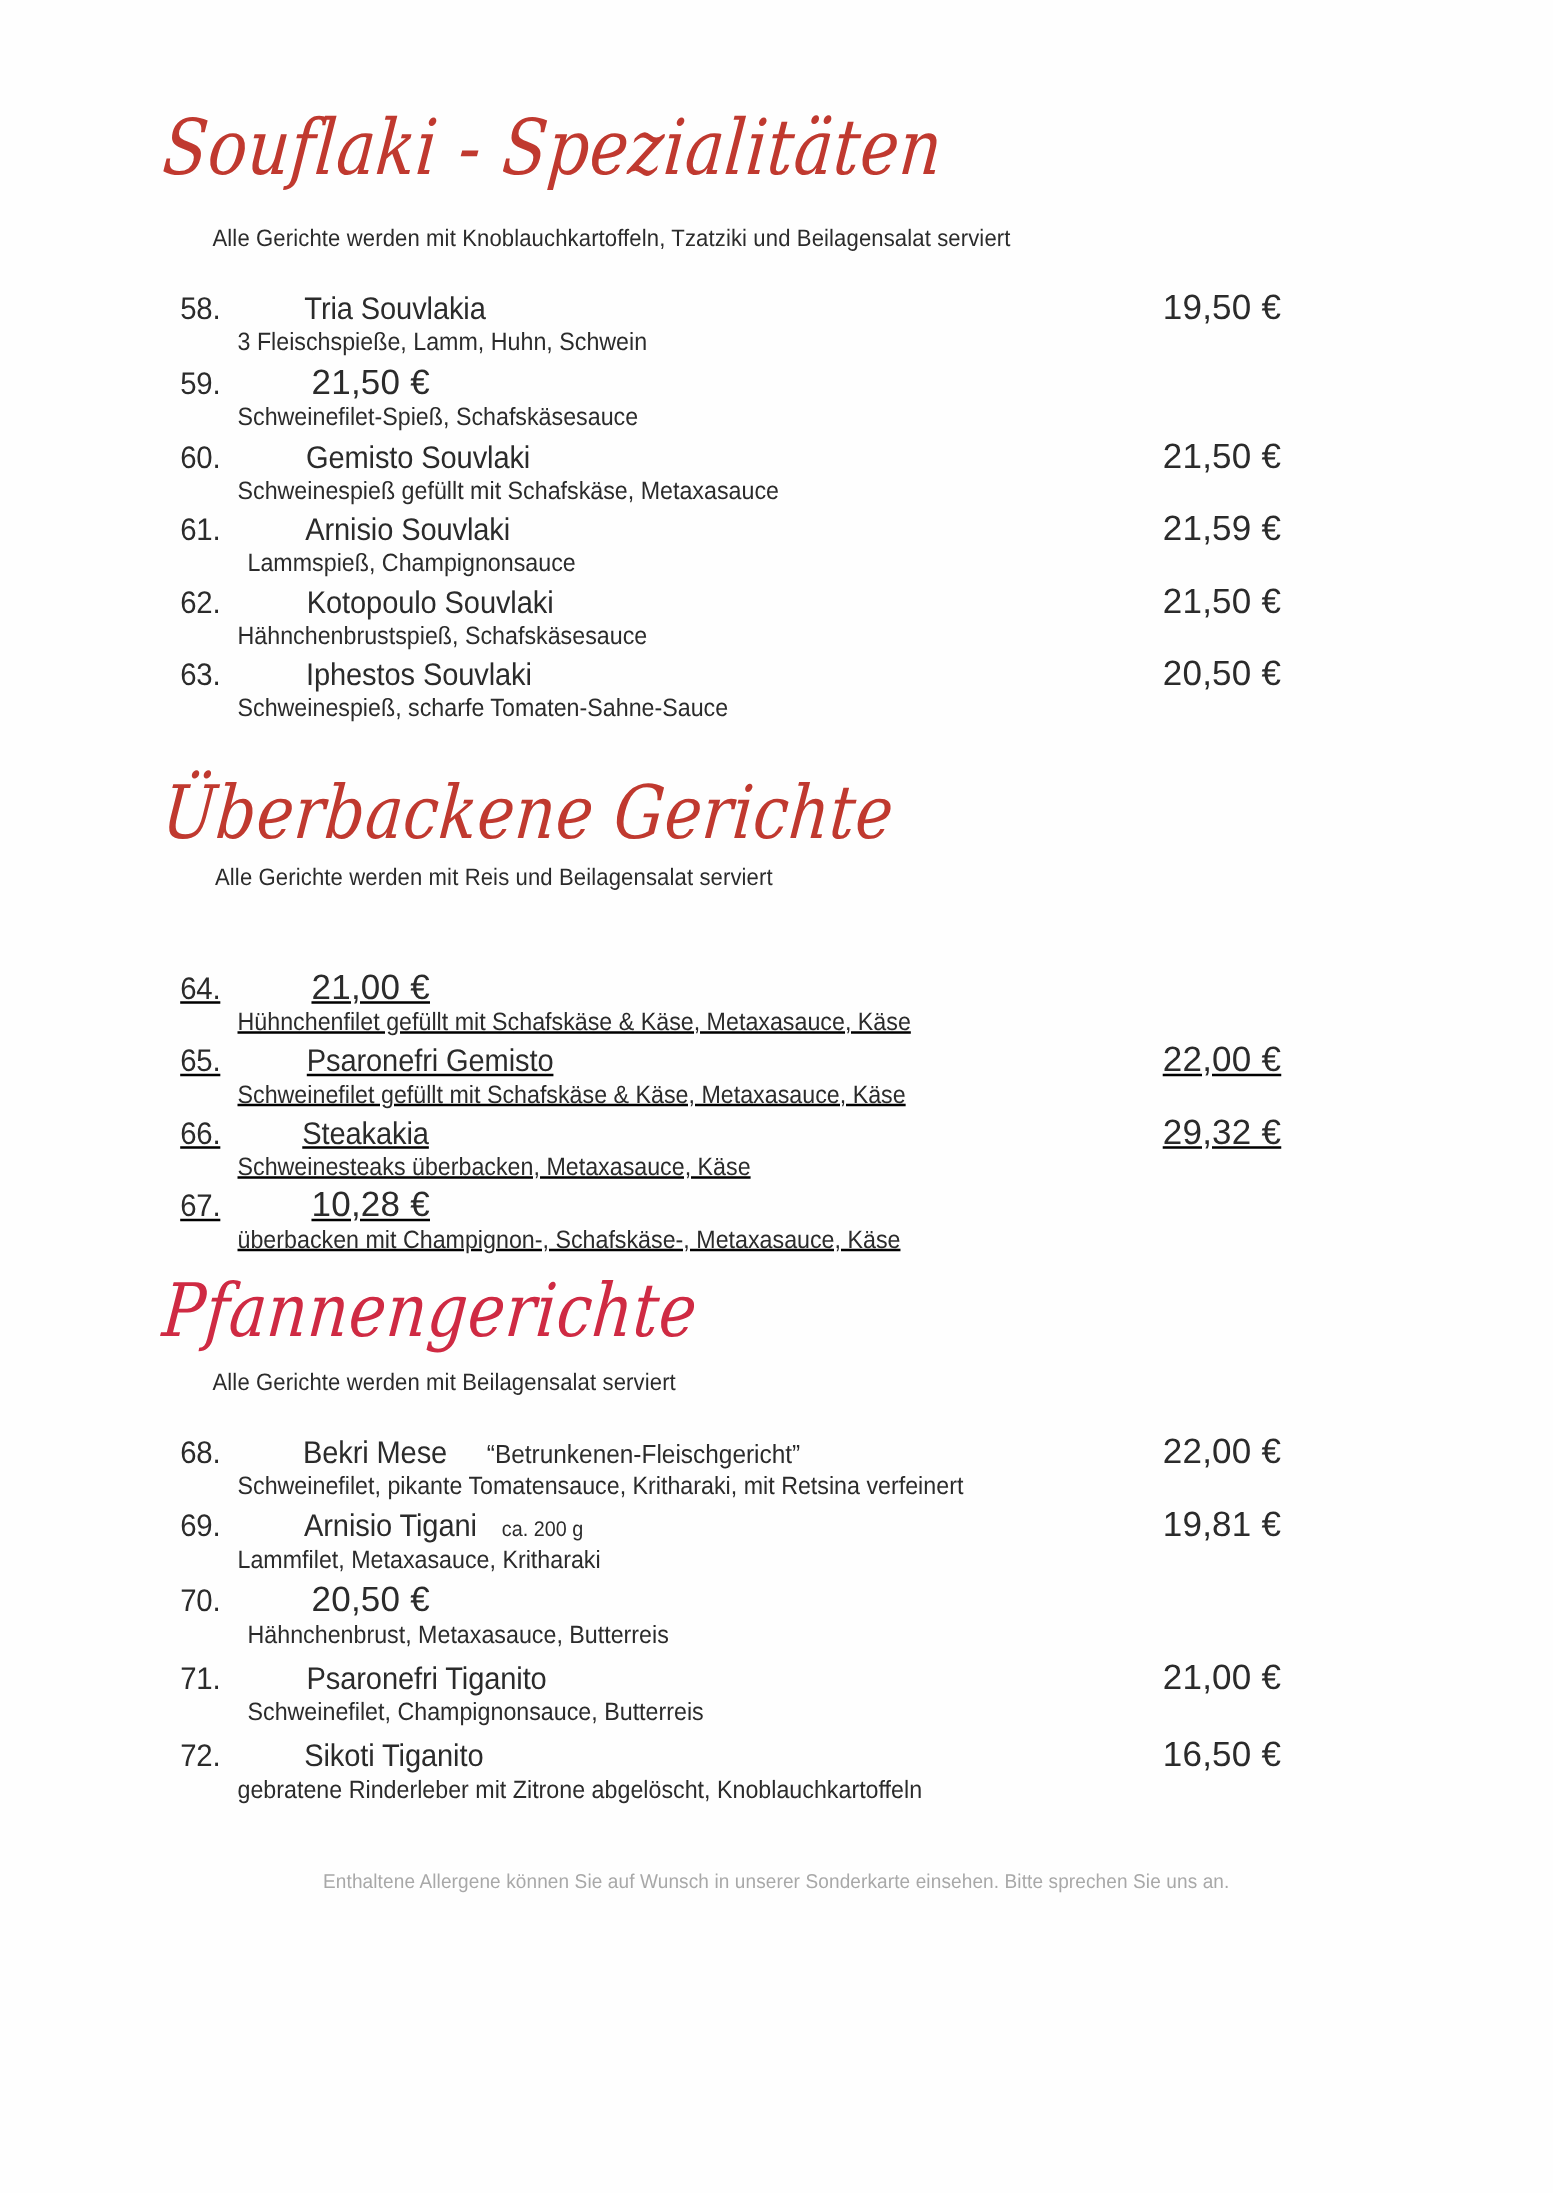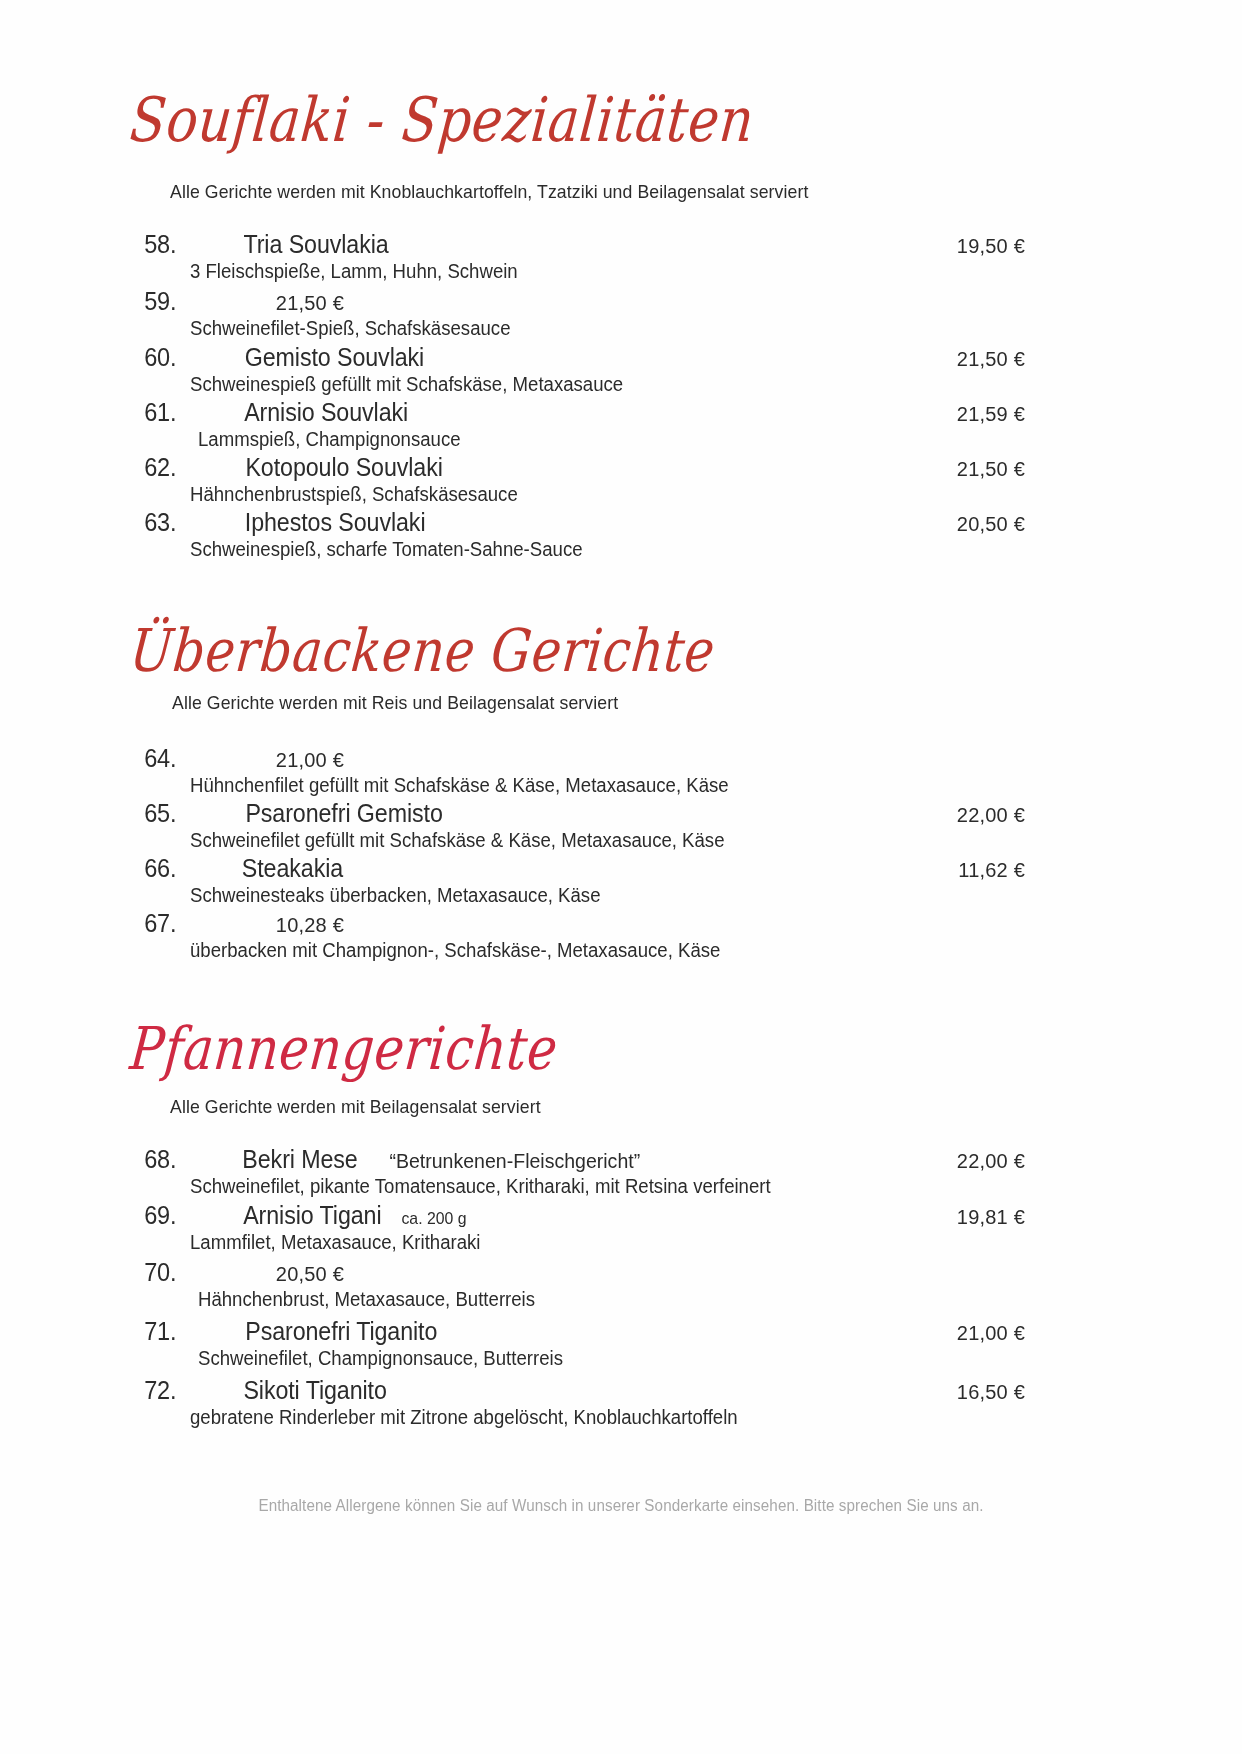--- a/index.html
+++ b/index.html
@@ -94,21 +94,21 @@
     white-space: nowrap;
     transform: scaleX(0.93);
     transform-origin: left baseline;
   }
   .item-qualifier.quoted {
     font-size: 21px;
     margin-left: 18px;
   }
   .item-price {
     flex: 0 0 auto;
-    font-size: 20px;
+    font-size: 28px;
     color: #2b2b2b;
     text-align: right;
     white-space: nowrap;
     min-width: 118px;
     letter-spacing: 0.2px;
   }
   .item-desc {
     font-size: 20px;
     color: #2b2b2b;
     margin-left: 70px;
@@ -205,21 +205,21 @@
           <span class="item-price">20,50 €</span>
         </div>
         <div class="item-desc">Schweinespieß, scharfe Tomaten-Sahne-Sauce</div>
       </div>
     </div>
   </div>
 
   <div class="section" style="position:absolute; left:0; top:0; width:1242px;">
     <div class="section-title" style="position:absolute; left:128px; top:630px; font-size:50px;">Überbackene Gerichte</div>
     <div class="section-note" style="position:absolute; left:172px; top:692px;">Alle Gerichte werden mit Reis  und Beilagensalat serviert</div>
-    <div class="items" style="position:absolute; left:120px; top:730px; width:905px;">
+    <div class="items" style="position:absolute; left:120px; top:760px; width:905px;text-decoration:underline;">
 
       <div class="item" style="margin-bottom:2px;">
         <div class="item-top">
           <span class="item-num">64.</span>
           <span class="item-price">21,00 €</span>
         </div>
         <div class="item-desc">Hühnchenfilet gefüllt mit Schafskäse &amp; Käse, Metaxasauce, Käse</div>
       </div>
 
       <div class="item" style="margin-bottom:2px;">
@@ -232,21 +232,21 @@
         </div>
         <div class="item-desc">Schweinefilet gefüllt mit Schafskäse &amp; Käse, Metaxasauce, Käse</div>
       </div>
 
       <div class="item" style="margin-bottom:2px;">
         <div class="item-top">
           <span class="item-num">66.</span>
           <span class="item-name-wrap">
             <span class="item-name">Steakakia</span>
           </span>
-          <span class="item-price">11,62 €</span>
+          <span class="item-price">29,32 €</span>
         </div>
         <div class="item-desc">Schweinesteaks überbacken, Metaxasauce, Käse</div>
       </div>
 
       <div class="item">
         <div class="item-top">
           <span class="item-num">67.</span>
           <span class="item-price">10,28 €</span>
         </div>
         <div class="item-desc">überbacken mit Champignon-, Schafskäse-, Metaxasauce, Käse</div>

